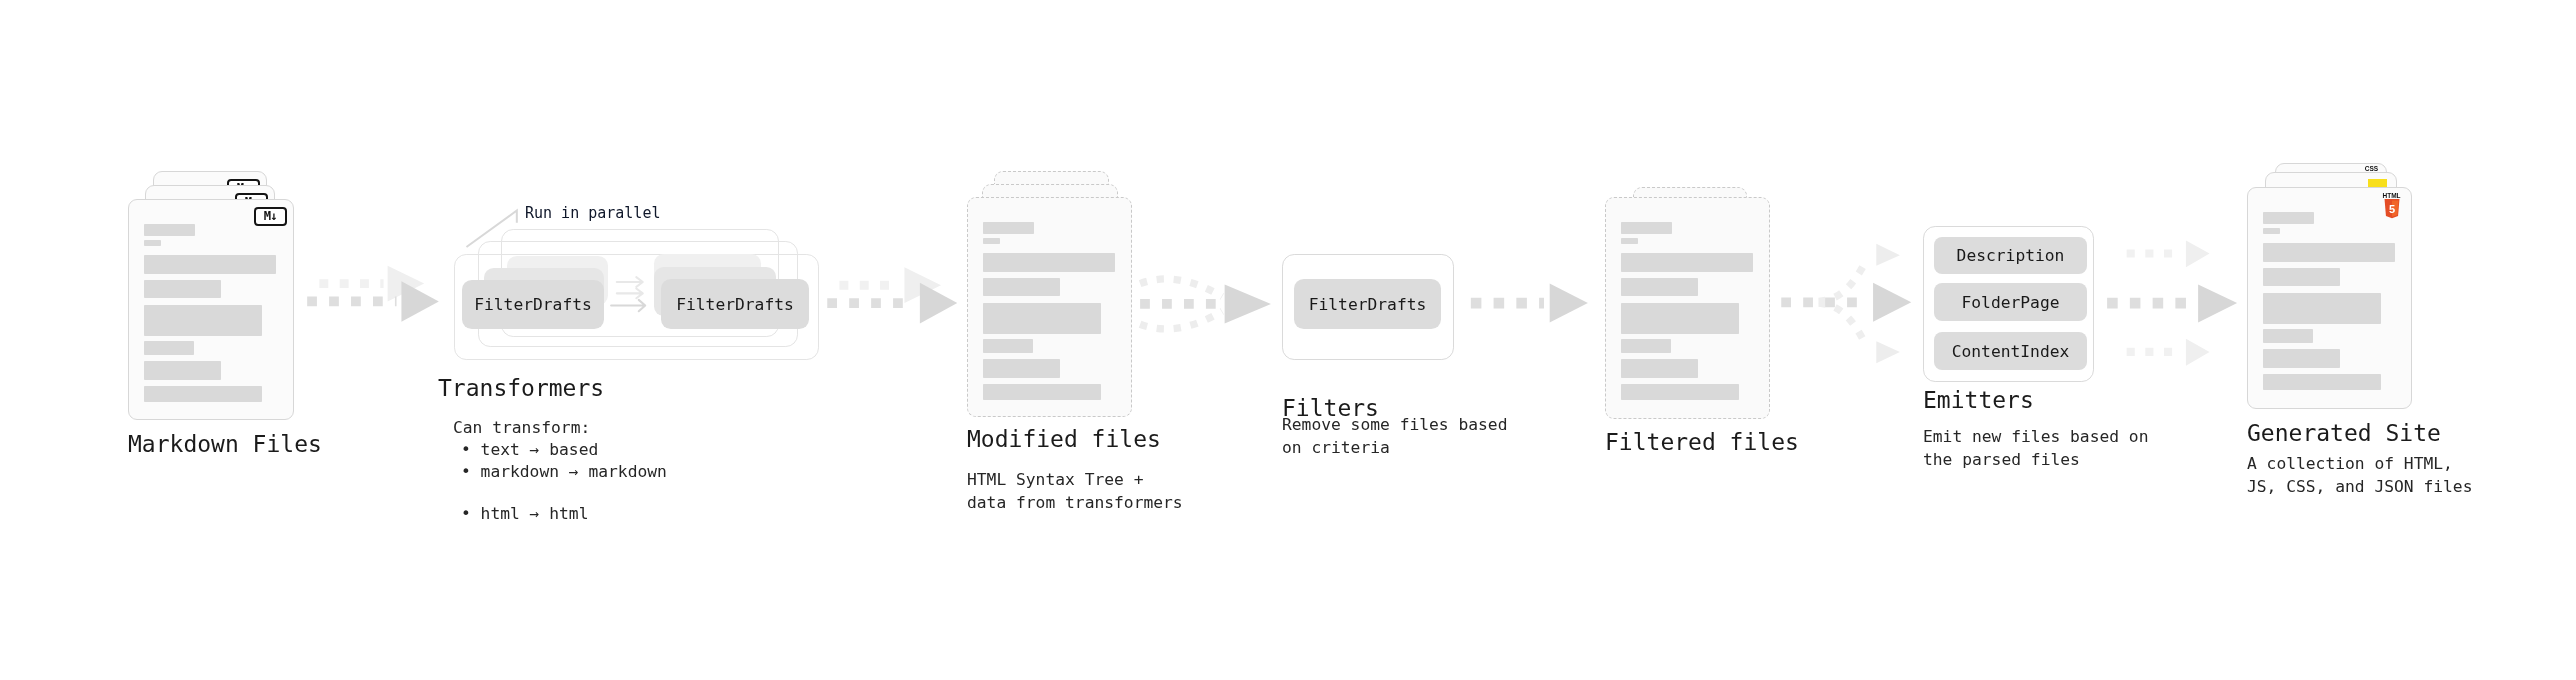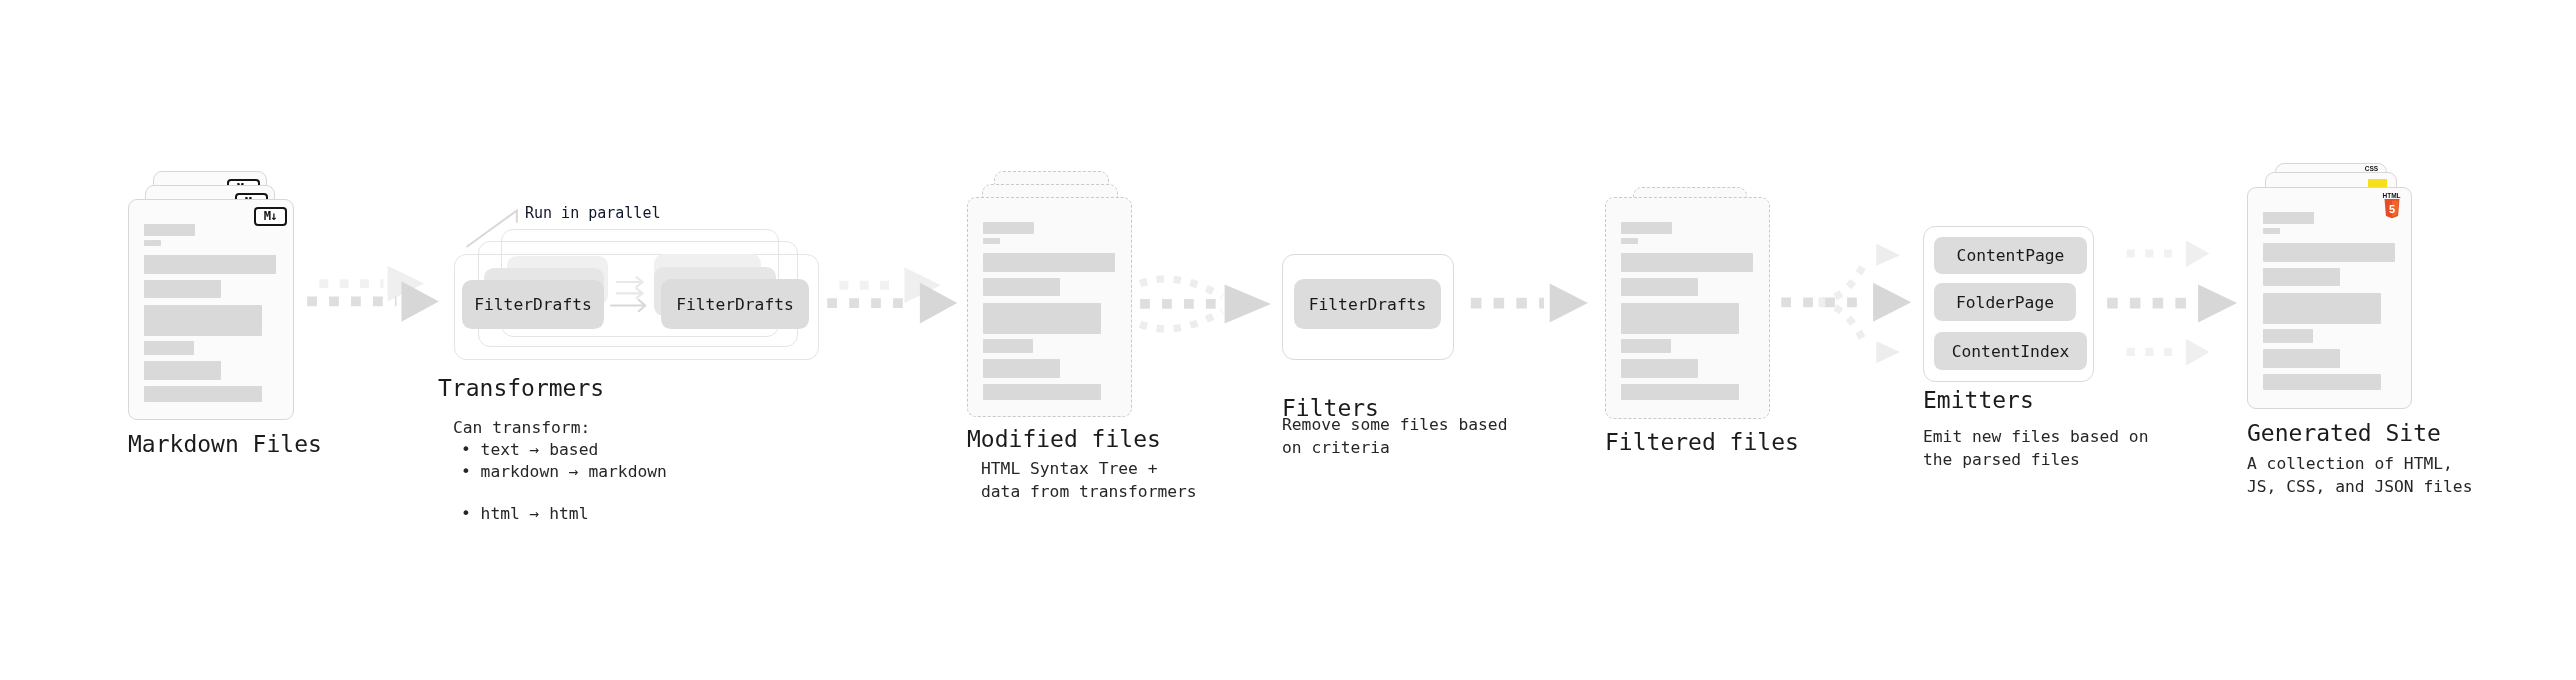--- a/index.html
+++ b/index.html
@@ -168,21 +168,21 @@
           <i class="dl l2"></i>
           <i class="dl l3"></i>
           <i class="dl l4"></i>
           <i class="dl l5"></i>
           <i class="dl l6"></i>
           <i class="dl l7"></i>
           <i class="dl l8"></i>
       </div>
     </div>
     <div class="stage-label" style="left:967px;top:427px;">Modified files</div>
-    <div class="stage-desc" style="left:967px;top:457px;margin-left:14px;">HTML Syntax Tree +
+    <div class="stage-desc" style="left:967px;top:468px;">HTML Syntax Tree +
 data from transformers</div>
   </div>
 
   <div>
     <div class="frame strong" style="left:1282px;top:254px;width:172px;height:106px;"></div>
     <div class="pill" style="left:1294px;top:279px;width:147px;height:50px;">FilterDrafts</div>
     <div class="stage-label" style="left:1282px;top:376px;margin-top:20px;">Filters</div>
     <div class="stage-desc" style="left:1282px;top:413px;">Remove some files based
 on criteria</div>
   </div>
@@ -199,22 +199,22 @@
           <i class="dl l6"></i>
           <i class="dl l7"></i>
           <i class="dl l8"></i>
       </div>
     </div>
     <div class="stage-label" style="left:1605px;top:430px;">Filtered files</div>
   </div>
 
   <div>
     <div class="frame strong" style="left:1923px;top:226px;width:171px;height:156px;"></div>
-    <div class="pill small" style="left:1934px;top:237px;width:153px;height:37px;">ContentPage</div>
-    <div class="pill small" style="left:1934px;top:283px;width:142px;height:38px;">FolderPage</div>
+    <div class="pill small" style="left:1934px;top:237px;width:153px;height:37px;">Description</div>
+    <div class="pill small" style="left:1934px;top:283px;width:153px;height:38px;">FolderPage</div>
     <div class="pill small" style="left:1934px;top:332px;width:153px;height:38px;">ContentIndex</div>
     <div class="stage-label" style="left:1923px;top:388px;">Emitters</div>
     <div class="stage-desc" style="left:1923px;top:425px;">Emit new files based on
 the parsed files</div>
   </div>
 
   <div>
     <div class="doc-card" style="left:2275px;top:163px;width:112px;height:195px;">
       <div class="css-badge">CSS</div>
     </div>

